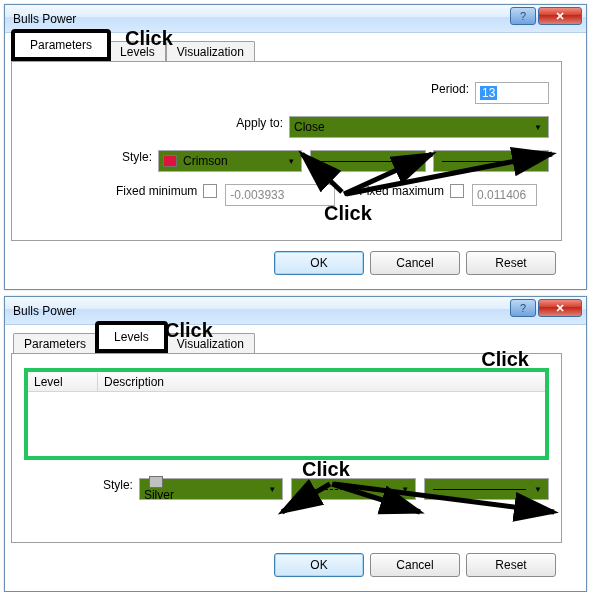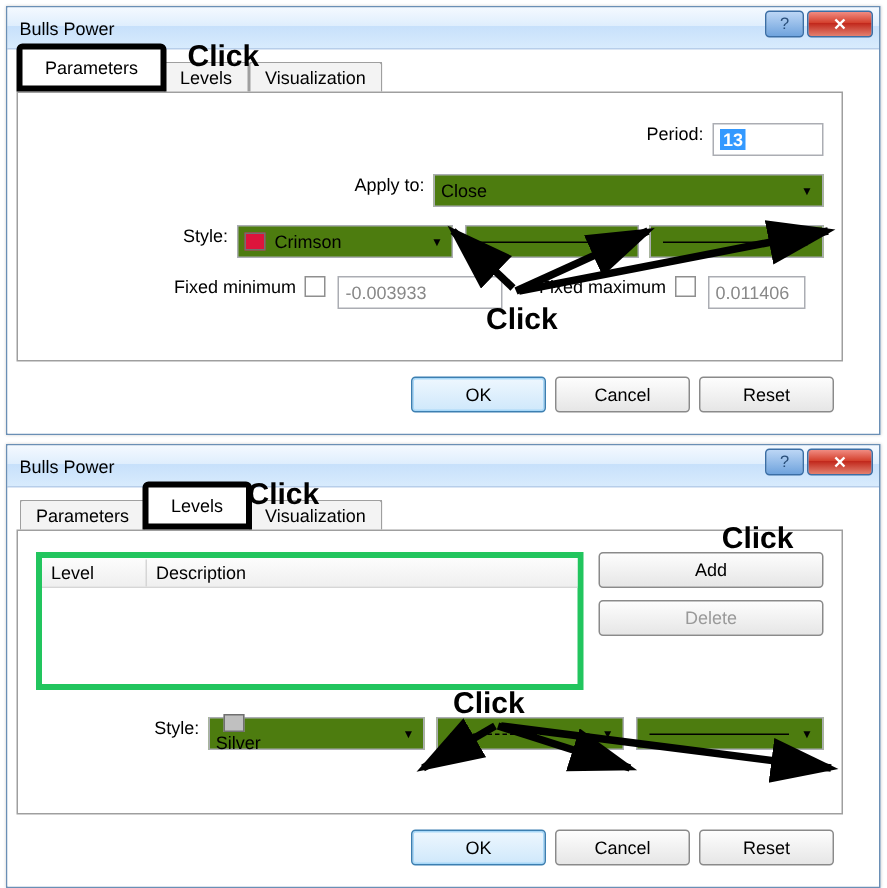--- a/index.html
+++ b/index.html
@@ -117,21 +117,20 @@
     font-size: 12px;
     padding: 2px 4px;
     background: #4d7c0f;
   }
   input.txt:disabled {
     color: #888;
     background: #fff;
   }
   .period-input {
     width: 74px;
-    font-weight: bold;
   }
   .period-input .sel {
     background: #3399ff;
     color: #fff;
     padding: 0 2px;
   }
   .dropdown {
     display: flex;
     align-items: center;
     justify-content: space-between;
@@ -342,24 +341,20 @@
       <div class="tab">Visualization</div>
     </div>
     <div class="panel" style="height:190px;">
 
       <div class="row" style="align-items:flex-start;">
         <div class="levels-table">
           <div class="levels-header">
             <div class="col" style="width:70px;">Level</div>
             <div class="col" style="flex:1; border-right:none;">Description</div>
           </div>
-        </div>
-        <div class="side-buttons">
-          <button class="btn">Add</button>
-          <button class="btn" disabled="">Delete</button>
         </div>
       </div>
 
       <div class="row" style="margin-top:18px; margin-bottom:0;">
         <span class="label" style="width:120px;">Style:</span>
         <div class="dropdown" style="width:150px;">
           <span style="display:flex;align-items:center;flex-direction:column;">
             <span class="swatch" style="background:#c0c0c0;"></span>
             <span>Silver</span>
           </span>

